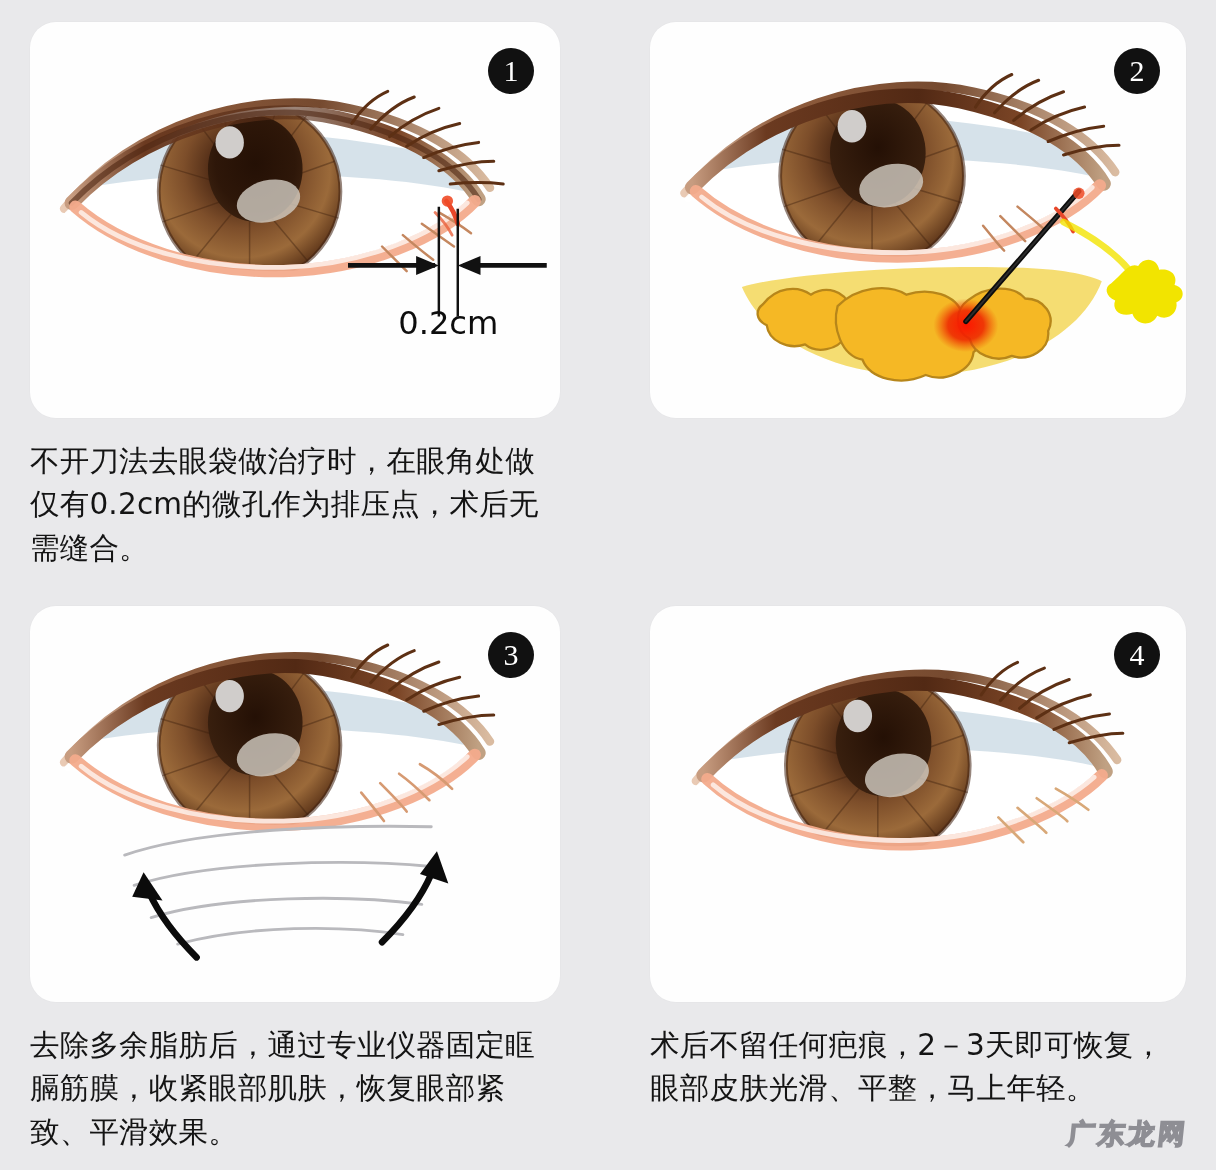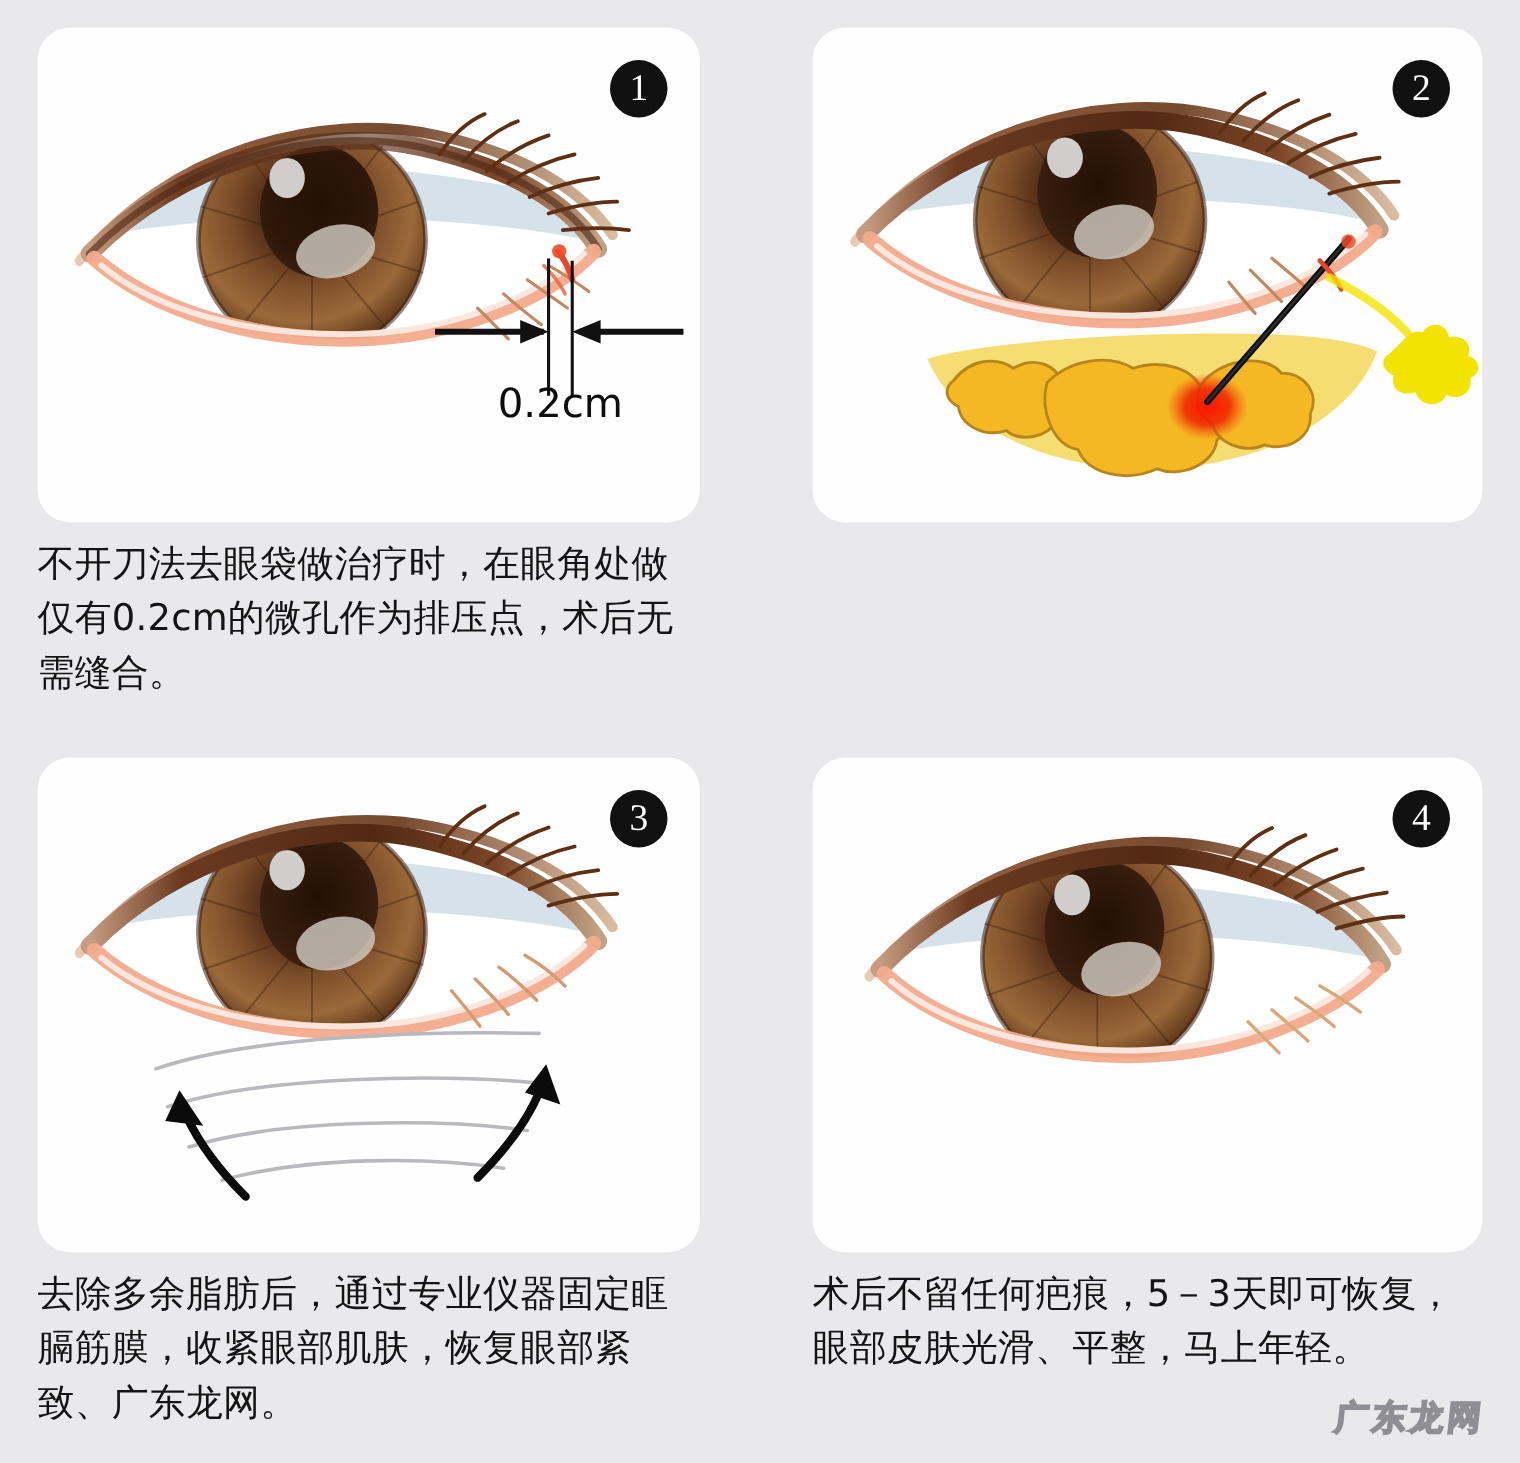--- a/index.html
+++ b/index.html
@@ -56,21 +56,21 @@
     font-weight: 400;
   }
 
   .stage {
     position: absolute;
     inset: 0;
   }
   .stage svg { display: block; width: 100%; height: 100%; }
 
   .caption {
-    margin-top: 12px;
+    margin-top: 22px;
     font-size: 29.5px;
     line-height: 1.47;
     color: #141414;
     letter-spacing: 0.2px;
     font-family: "DejaVu Sans", "Liberation Sans", sans-serif;
     font-weight: 500;
   }
 
   .watermark {
     position: absolute;
@@ -423,21 +423,21 @@
             <path d="M176,360 C156,340 138,318 126,292" stroke="#0b0b0b" stroke-width="7" fill="none" stroke-linecap="round"></path>
             <polygon points="120,270 140,300 108,296"></polygon>
           </g>
           <g fill="#0b0b0b">
             <path d="M372,344 C392,324 412,300 424,272" stroke="#0b0b0b" stroke-width="7" fill="none" stroke-linecap="round"></path>
             <polygon points="430,248 442,282 412,272"></polygon>
           </g>
         </svg>
       </div>
     </div>
-    <div class="caption">去除多余脂肪后，通过专业仪器固定眶膈筋膜，收紧眼部肌肤，恢复眼部紧致、广东龙网。</div>
+    <div class="caption">去除多余脂肪后，通过专业仪器固定眶膈筋膜，收紧眼部肌肤，恢复眼部紧致、平滑效果。</div>
   </div>
 
   <div class="panel right">
     <div class="card">
       <div class="badge">4</div>
       <div class="stage">
         <svg viewBox="0 0 560 396" preserveAspectRatio="xMidYMid meet">
           <defs>
             <radialGradient id="iris4" cx="46%" cy="38%" r="62%">
               <stop offset="0%" stop-color="#3a1d0e"></stop>
@@ -510,18 +510,18 @@
           </g>
           <g stroke="#d8a878" stroke-width="2.8" stroke-linecap="round" fill="none">
             <path d="M364,212 C376,224 384,232 390,238"></path>
             <path d="M384,202 C398,214 408,222 414,228"></path>
             <path d="M404,192 C418,202 430,210 436,216"></path>
             <path d="M424,182 C438,190 450,198 458,204"></path>
           </g>
         </svg>
       </div>
     </div>
-    <div class="caption">术后不留任何疤痕，5－3天即可恢复，眼部皮肤光滑、平整，马上年轻。</div>
+    <div class="caption">术后不留任何疤痕，2－3天即可恢复，眼部皮肤光滑、平整，马上年轻。</div>
   </div>
 
 </div>
 
 <div class="watermark">广东龙网</div>
 
 </body></html>

